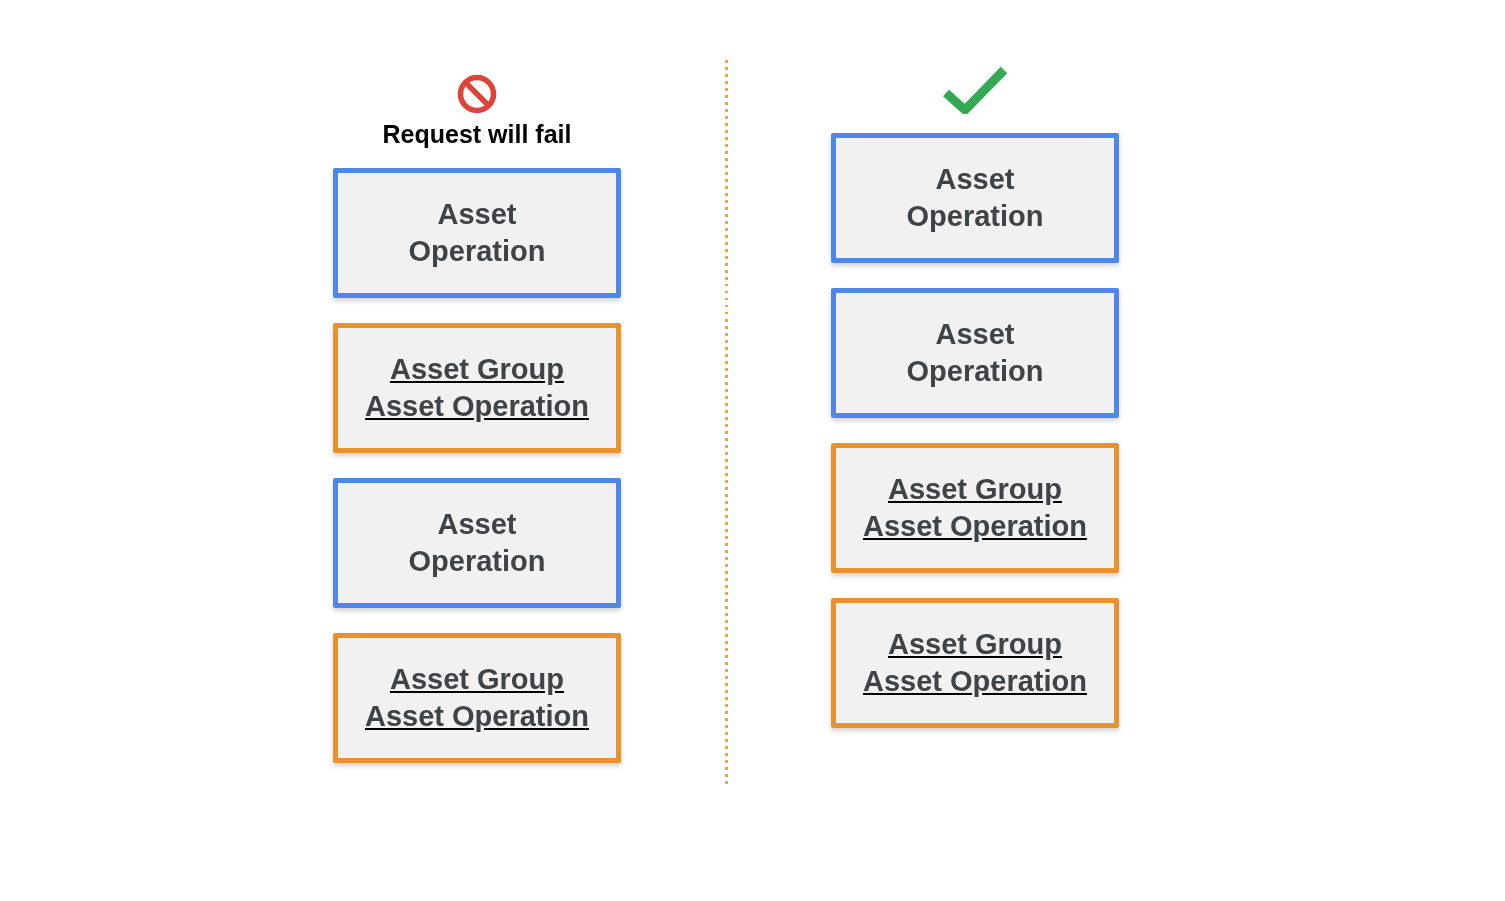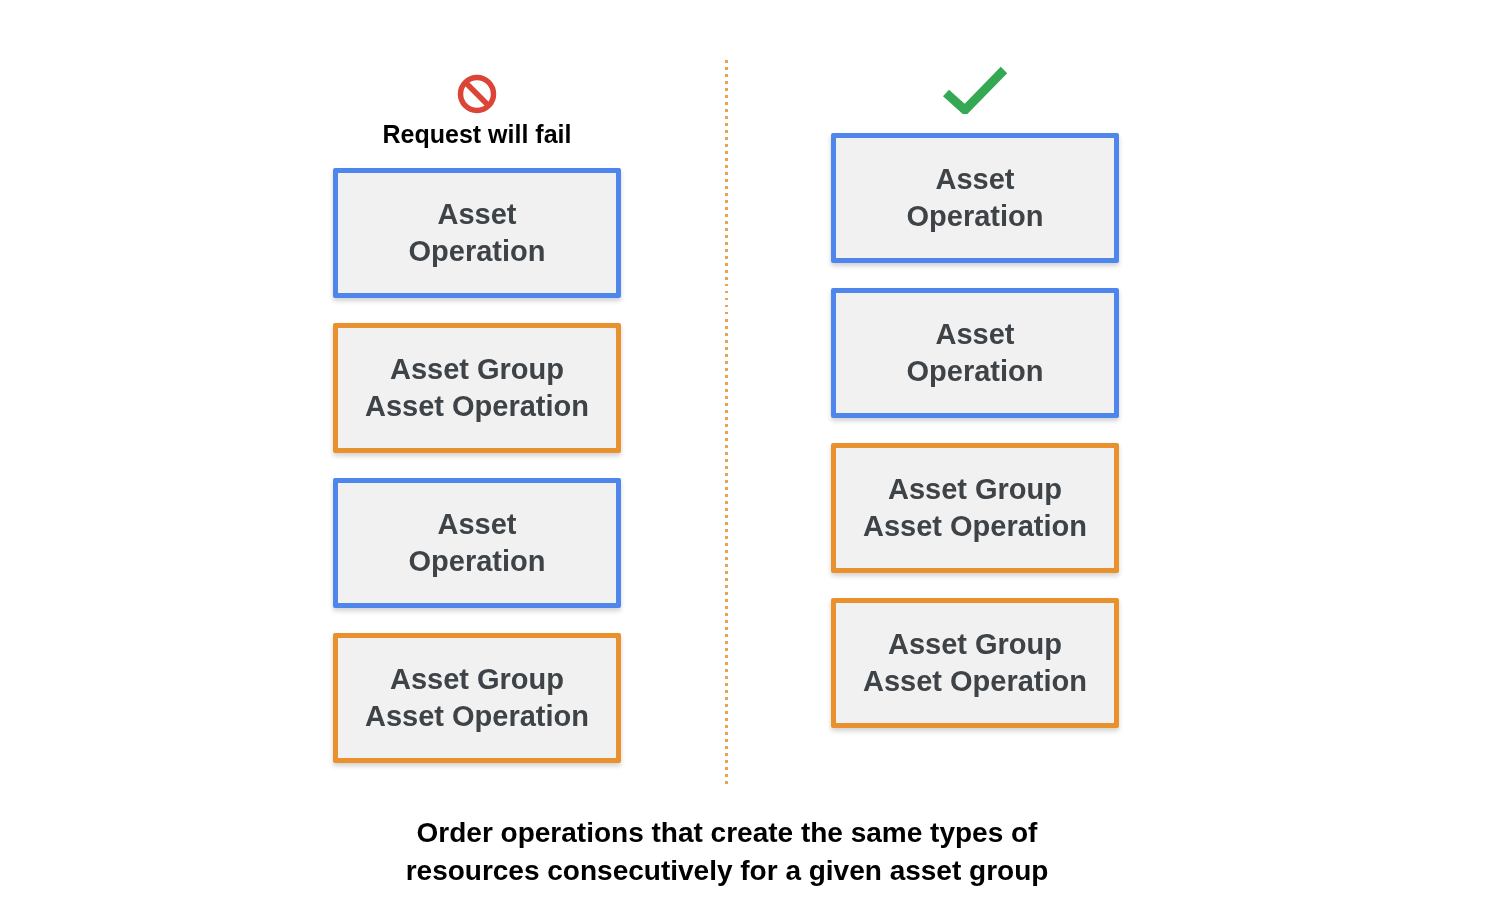--- a/index.html
+++ b/index.html
@@ -65,21 +65,21 @@
     border: 5px solid;
     border-radius: 2px;
     background: var(--box_fill);
     display: flex;
     align-items: center;
     justify-content: center;
     box-shadow: 0 3px 5px rgba(0,0,0,0.18);
   }
   .box.first { margin-top: 19px; }
   .box.blue   { border-color: var(--blue_border); }
-  .box.orange { border-color: var(--orange_border); }
+  .box.orange { border-color: var(--orange_border); text-decoration: underline; }
 
   .box-label {
     font-size: 29px;
     font-weight: 700;
     color: var(--box_text);
     text-align: center;
     line-height: 37px;
     white-space: pre-line;
   }
 
@@ -148,16 +148,14 @@
     <div class="box orange">
       <span class="box-label">Asset Group
 Asset Operation</span>
     </div>
     <div class="box orange">
       <span class="box-label">Asset Group
 Asset Operation</span>
     </div>
   </section>
 
-  <p class="caption">Order operations that create the same types of
-resources consecutively for a given asset group</p>
 
 </div>
 
 </body></html>

